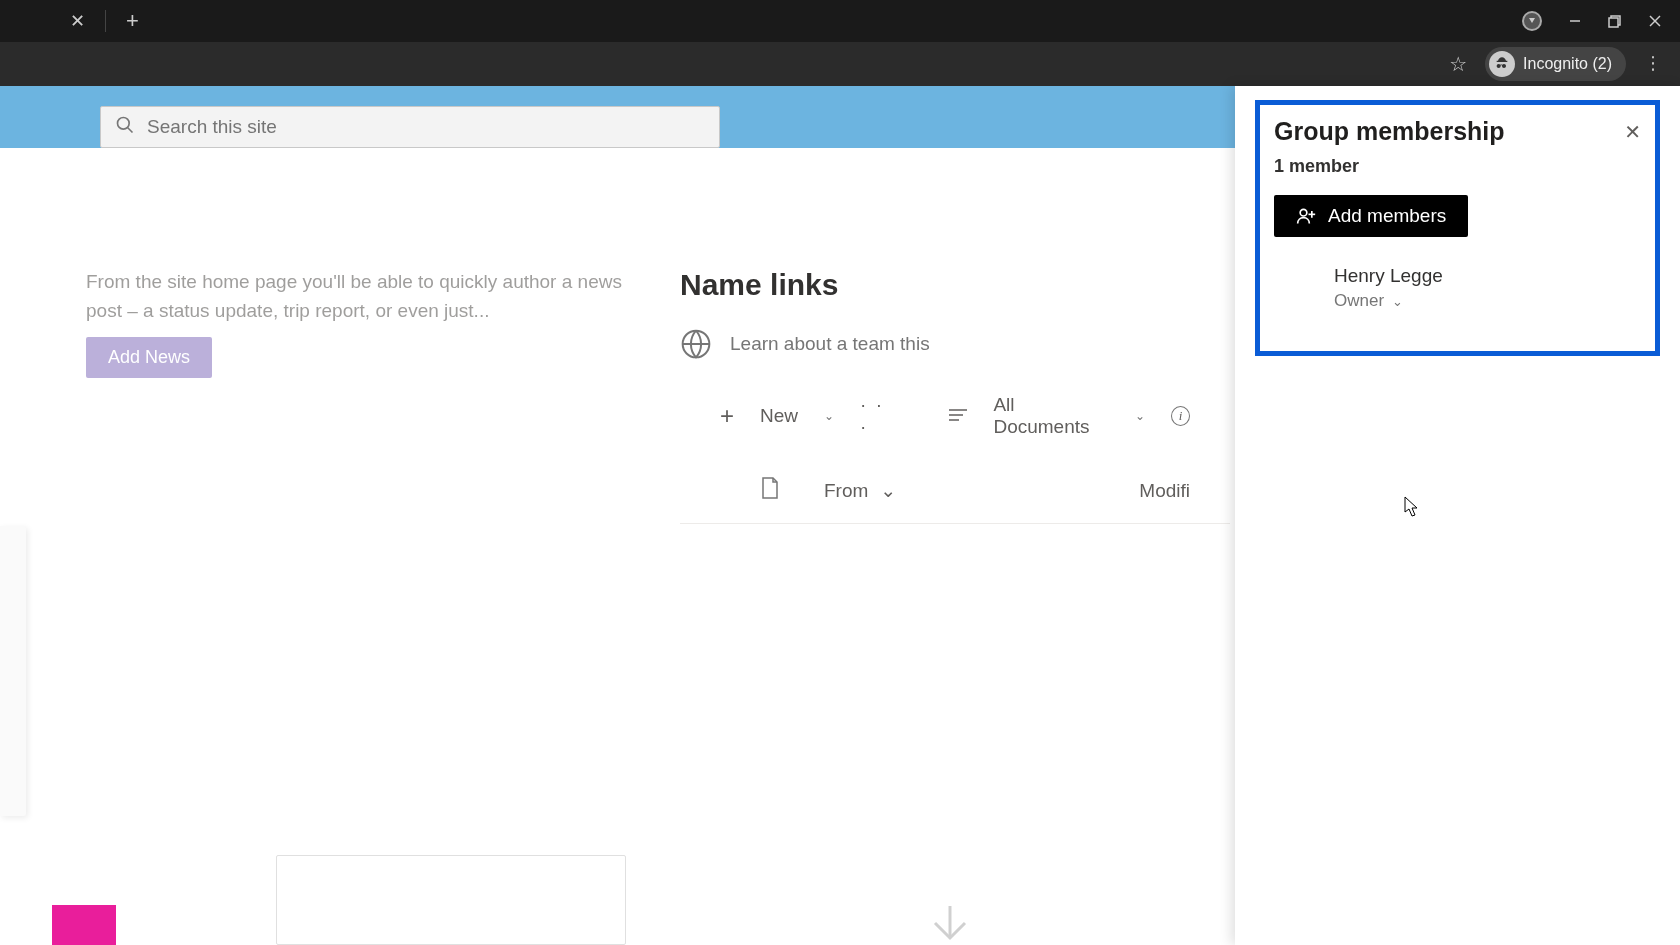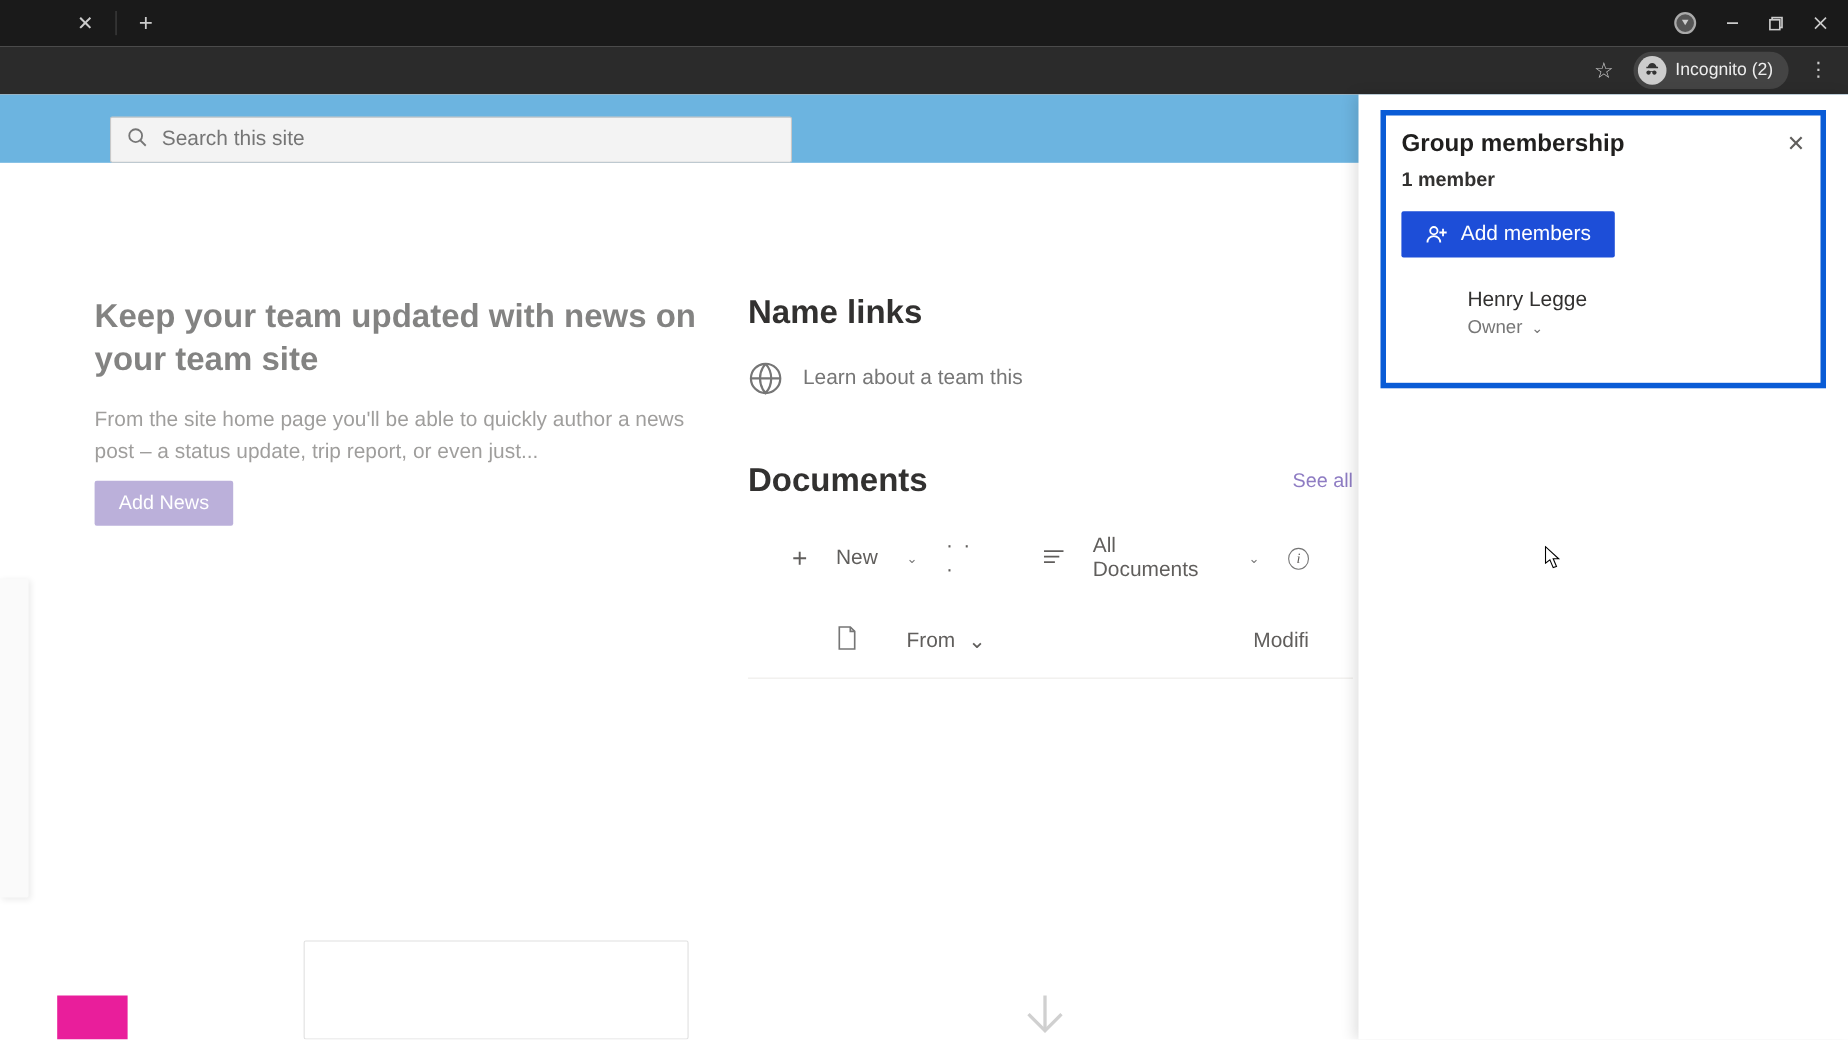--- a/index.html
+++ b/index.html
@@ -64,24 +64,24 @@
 .lower-tiles { position: absolute; left: 0; bottom: 0; display: flex; gap: 140px; align-items: flex-end; }
 .pink-tile { width: 64px; height: 40px; background: #e91e9b; margin-left: 52px; }
 .gray-tile { width: 350px; height: 90px; border: 1px solid #e0e0e0; border-radius: 2px; margin-left: 20px; }
 
 .download-icon { position: absolute; left: 920px; bottom: -10px; color: #c8c8c8; }
 
 
 .side-panel { position: absolute; top: 0; right: 0; width: 445px; height: 100%; background: #fff; box-shadow: -4px 0 12px rgba(0,0,0,0.12); padding: 18px 24px; }
 .panel-highlight { border: 5px solid #0a5cd6; padding: 12px 14px 40px 14px; margin: -4px; }
 .panel-header { display: flex; justify-content: space-between; align-items: center; margin-bottom: 10px; }
-.panel-title { font-size: 22px; font-weight: 700; color: #201f1e; }
+.panel-title { font-size: 25px; font-weight: 700; color: #201f1e; }
 .panel-close { color: #605e5c; font-size: 20px; cursor: pointer; font-weight: 300; }
 .member-count { font-size: 18px; font-weight: 600; color: #323130; margin-bottom: 18px; }
-.add-members-btn { display: flex; align-items: center; gap: 12px; background: #1d4ed8; color: #fff; border: none; padding: 10px 22px; font-size: 19px; cursor: pointer; border-radius: 2px; }
+.add-members-btn { display: flex; align-items: center; gap: 12px; background: #000000; color: #fff; border: none; padding: 10px 22px; font-size: 19px; cursor: pointer; border-radius: 2px; }
 .add-members-btn svg { width: 20px; height: 20px; }
 .member-row { display: flex; align-items: center; margin-top: 28px; padding-left: 60px; gap: 14px; }
 .member-info { display: flex; flex-direction: column; }
 .member-name { font-size: 19px; color: #323130; margin-bottom: 4px; }
 .member-role { font-size: 17px; color: #767676; display: flex; align-items: center; gap: 8px; }
 
 
 .cursor { position: absolute; top: 410px; right: 260px; width: 16px; height: 22px; z-index: 100; }
 .cursor svg { width: 100%; height: 100%; }
 </style>
@@ -140,40 +140,35 @@
           </svg>
       </span>
       <input class="search-input" placeholder="Search this site" style="">
     </div>
   </div>
 
   <div class="news-tile-edge"></div>
 
   <div class="content-area">
     <div class="left-col">
-      <h2 class="news-heading">Keep your team updated with news on your team site</h2>
       <p class="news-desc">From the site home page you'll be able to quickly author a news post – a status update, trip report, or even just...</p>
       <button class="add-news-btn">Add News</button>
     </div>
 
     <div class="right-col">
       <h2 class="section-title">Name links</h2>
       <div class="quick-link">
         <svg class="globe-icon" viewBox="0 0 24 24">
             <circle cx="12" cy="12" r="10"></circle>
             <line x1="2" y1="12" x2="22" y2="12"></line>
             <path d="M12 2 a15 15 0 0 1 0 20 a15 15 0 0 1 0 -20"></path>
           </svg>
         <span>Learn about a team this</span>
       </div>
 
-      <div class="docs-header">
-        <h2 class="section-title" style="margin-bottom:0">Documents</h2>
-        <span class="see-all">See all</span>
-      </div>
 
       <div class="docs-toolbar">
         <span class="plus">+</span>
         <span>New</span>
         <span class="chev">⌄</span>
         <span style="letter-spacing:2px">· · ·</span>
         <span class="spacer"></span>
         <span class="lines-icon">
           <svg width="18" height="14" viewBox="0 0 18 14" stroke="#605e5c" stroke-width="1.5">
               <line x1="0" y1="2" x2="18" y2="2"></line>

